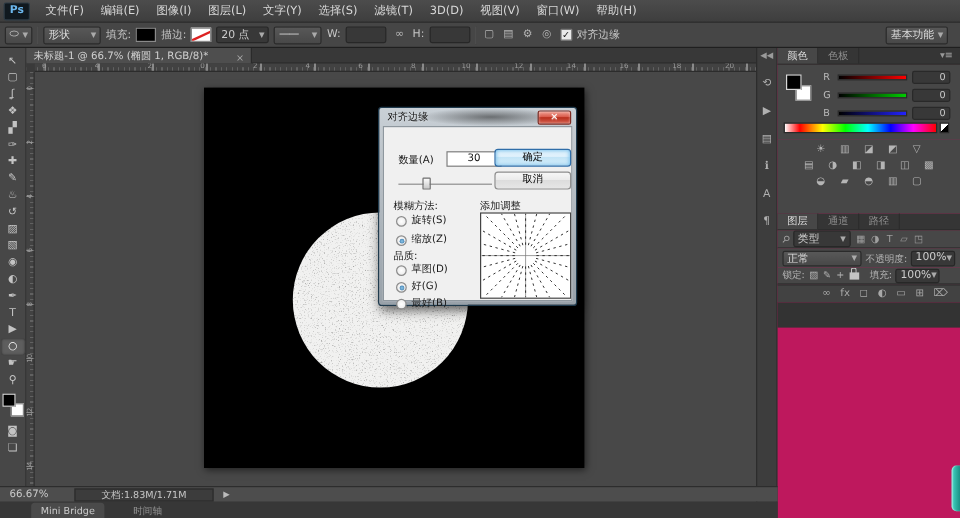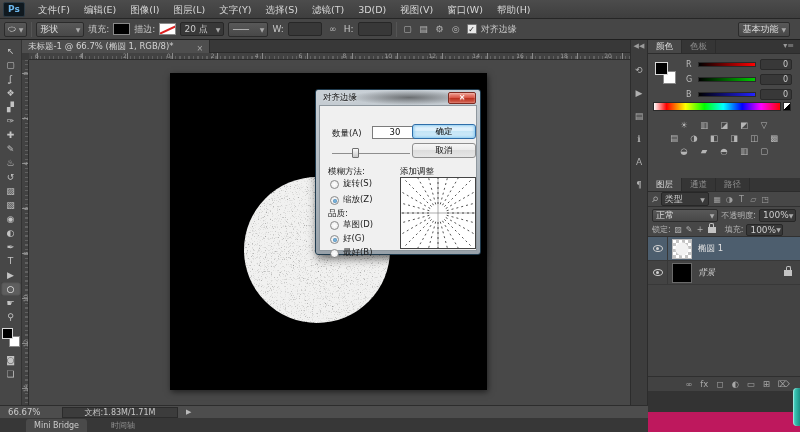--- a/index.html
+++ b/index.html
@@ -545,37 +545,20 @@
           <span class="licon">✎</span>
           <span class="licon">+</span>
         </div>
       <span class="lockglyph" style="margin:0"></span>
       <span class="ltext" style="margin-left:6px">填充:</span>
       <div class="well" style="width:37px;height:12px;justify-content:space-between">
           <span>100%</span>
           <span class="caret">▼</span>
         </div>
     </div>
-    <div class="lay-list">
-      <div class="lrow on">
-        <div class="eyewell">
-            <span class="eye"></span>
-          </div>
-        <div class="thumb-box thumb-checker"></div>
-        <span class="lname">椭圆 1</span>
-      </div>
-      <div class="lrow">
-        <div class="eyewell">
-            <span class="eye"></span>
-          </div>
-        <div class="thumb-box thumb-black"></div>
-        <span class="lname it">背景</span>
-        <span class="lockglyph"></span>
-      </div>
-    </div>
     <div class="lay-footer">
 
     <span><i style="font-style:normal">∞</i></span>
         <span><i style="font-style:normal">fx</i></span>
         <span><i style="font-style:normal">◻</i></span>
         <span><i style="font-style:normal">◐</i></span>
         <span><i style="font-style:normal">▭</i></span>
         <span><i style="font-style:normal">⊞</i></span>
         <span><i style="font-style:normal">⌦</i></span>
       </div>

